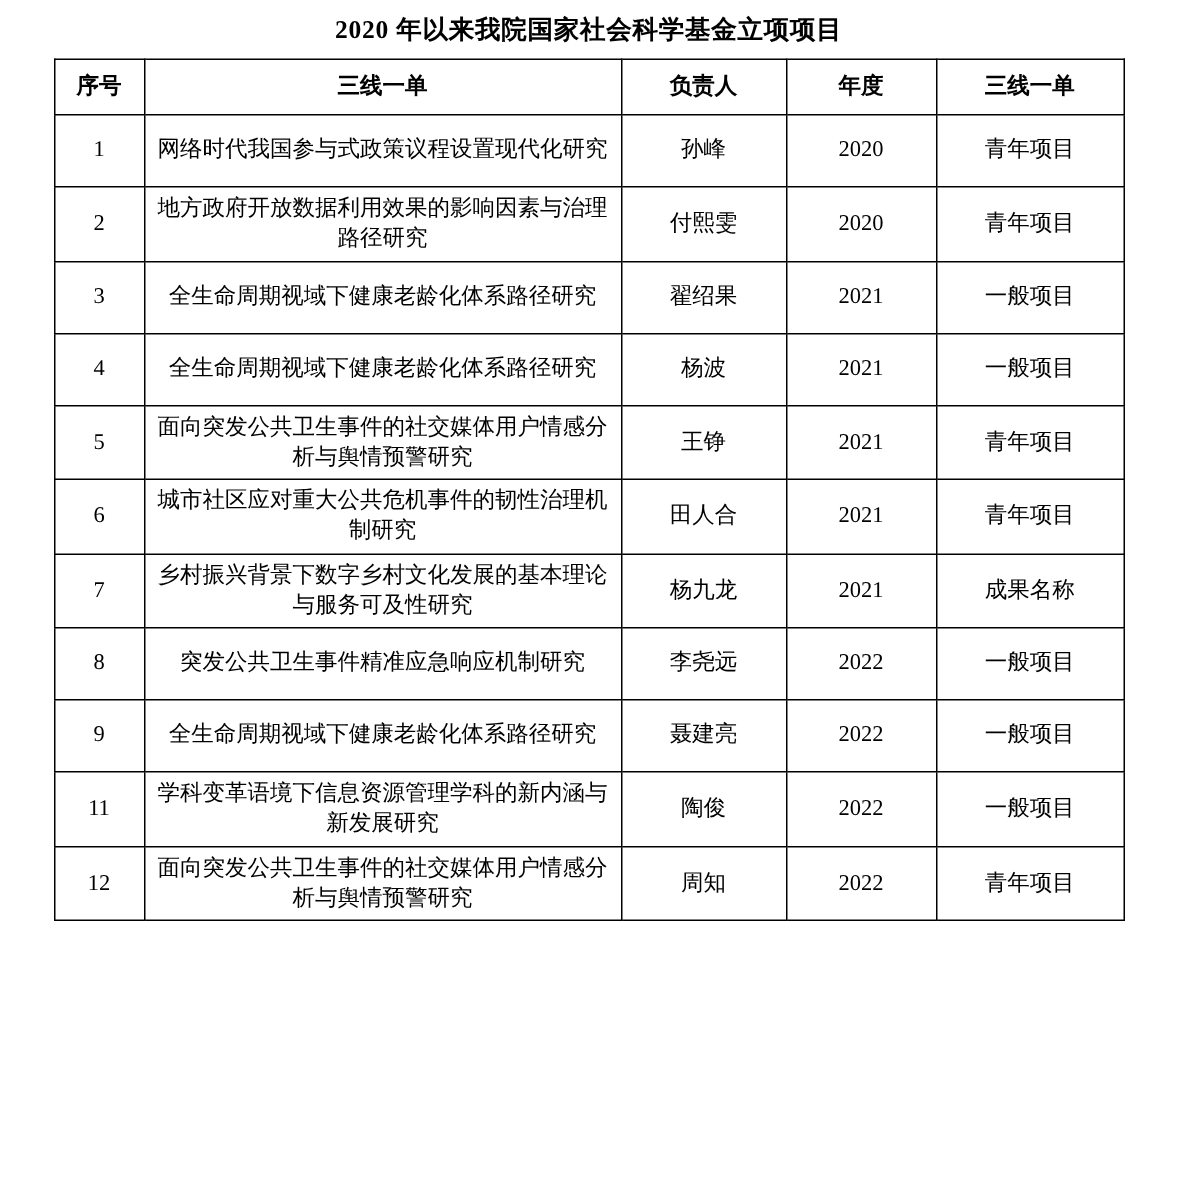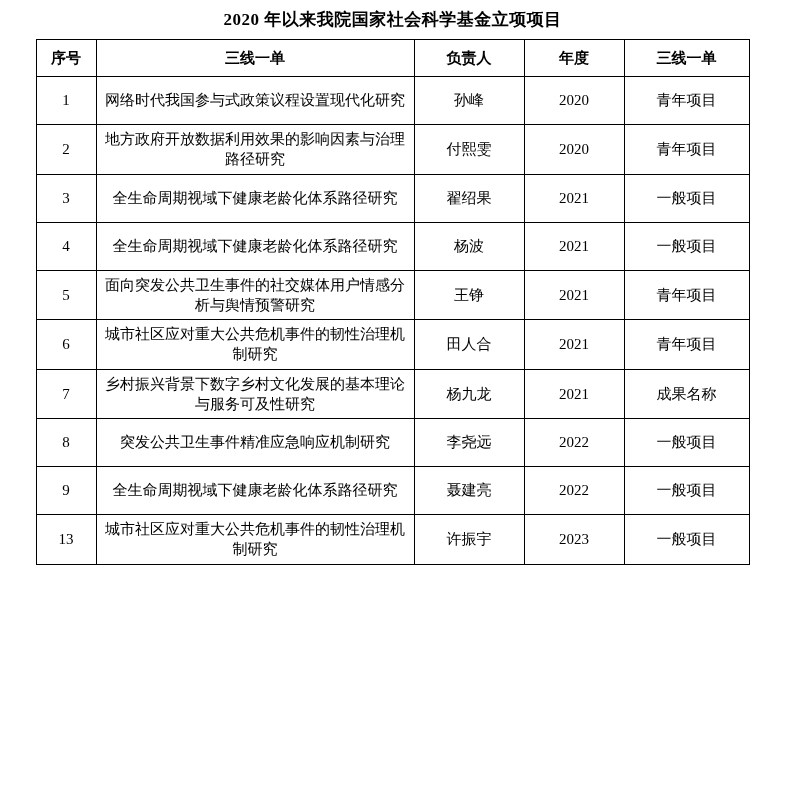--- a/index.html
+++ b/index.html
@@ -146,22 +146,29 @@
           <td>一般项目</td>
         </tr>
         <tr>
           <td>9</td>
           <td class="cell-name">全生命周期视域下健康老龄化体系路径研究</td>
           <td>聂建亮</td>
           <td>2022</td>
           <td>一般项目</td>
         </tr>
         <tr>
-          <td>13</td>
-          <td class="cell-name">城市社区应对重大公共危机事件的韧性治理机制研究</td>
-          <td>许振宇</td>
-          <td>2023</td>
+          <td>11</td>
+          <td class="cell-name">学科变革语境下信息资源管理学科的新内涵与新发展研究</td>
+          <td>陶俊</td>
+          <td>2022</td>
           <td>一般项目</td>
+        </tr>
+        <tr>
+          <td>12</td>
+          <td class="cell-name">面向突发公共卫生事件的社交媒体用户情感分析与舆情预警研究</td>
+          <td>周知</td>
+          <td>2022</td>
+          <td>青年项目</td>
         </tr>
       </tbody>
   </table>
 
 </div>
 
 </body></html>

